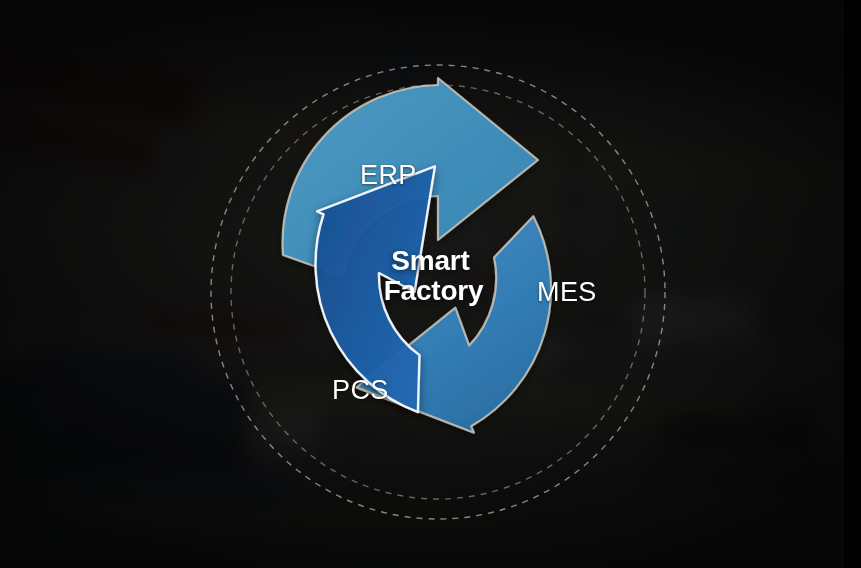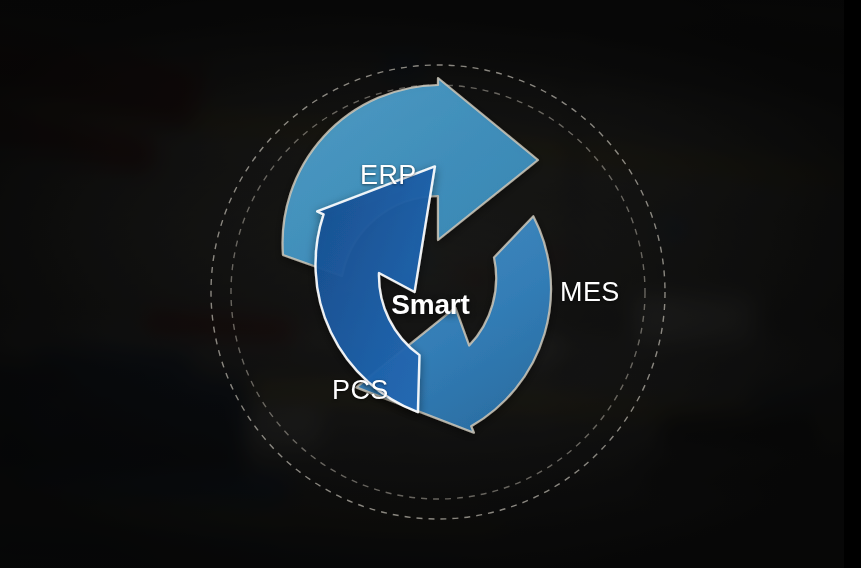--- a/index.html
+++ b/index.html
@@ -164,36 +164,36 @@
   .lbl {
     position:absolute;
     color:#ffffff;
     font-family:"Liberation Sans", "DejaVu Sans", sans-serif;
     letter-spacing:.4px;
     text-shadow:0 1px 3px rgba(0,0,0,.55);
     white-space:nowrap;
     user-select:none;
   }
   #lbl-erp { left:360px; top:160px; font-size:27px; font-weight:400; }
-  #lbl-mes { left:560px; top:277px; font-size:27px; font-weight:400; }
+  #lbl-mes { left:537px; top:277px; font-size:27px; font-weight:400; }
   #lbl-pcs { left:332px; top:375px; font-size:27px; font-weight:400; }
 
   #center-text {
     position:absolute;
     left:0; top:246px; width:861px;
     text-align:center;
     color:#fff;
     font-size:28px;
     font-weight:700;
     line-height:1.06;
     letter-spacing:-0.2px;
     text-shadow:0 2px 6px rgba(0,0,0,.6);
     user-select:none;
   }
-  #center-text span { display:block;margin-top:44px; }
+  #center-text span { display:block; }
   #ct-2 { padding-left:6px; }
 </style>
 </head>
 <body>
 
 <div id="stage">
 
   <div id="bg-photo">
     <div class="bgl bg-wall"></div>
     <div class="bgl bg-floor"></div>
@@ -297,16 +297,17 @@
                  Z" transform="rotate(160 438 292)" fill="url(#gPcs)" fill-opacity="0.95" stroke="#ffffff" stroke-opacity="0.92" stroke-width="2.4" stroke-linejoin="round"></path>
       </g>
     </svg>
 
     <div class="lbl" id="lbl-erp">ERP</div>
     <div class="lbl" id="lbl-mes">MES</div>
     <div class="lbl" id="lbl-pcs">PCS</div>
 
     <div id="center-text">
       <span id="ct-1">Smart</span>
+      <span id="ct-2">Factory</span>
     </div>
   </div>
 
 </div>
 
 </body></html>

